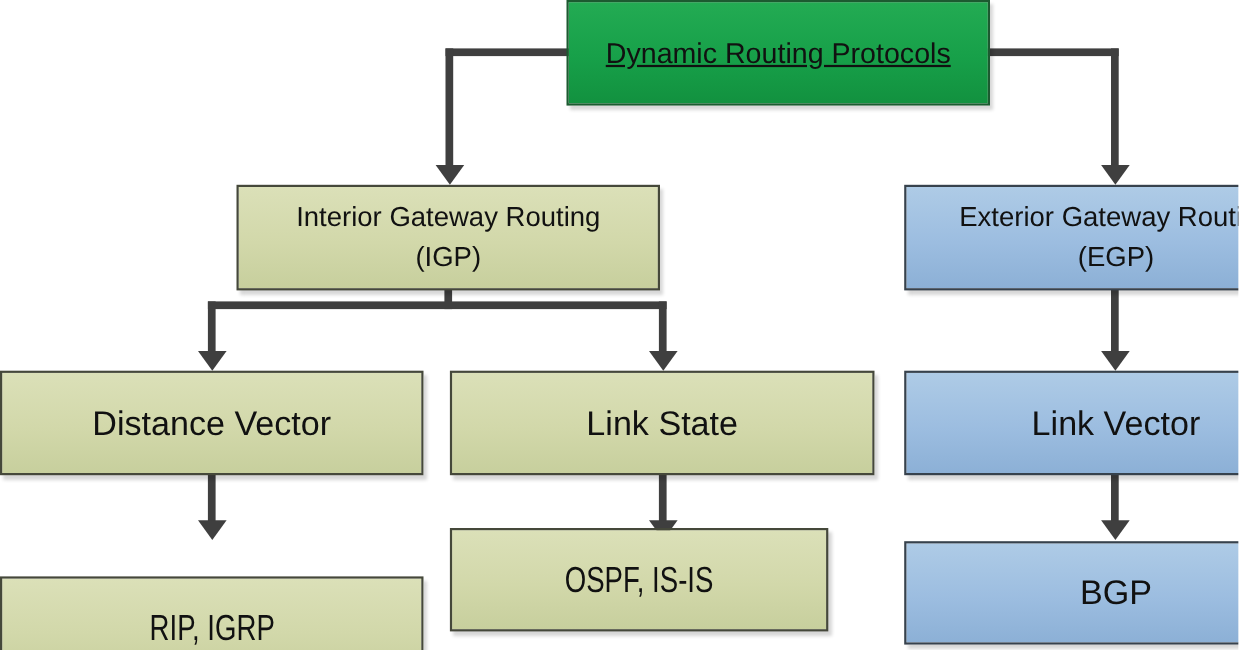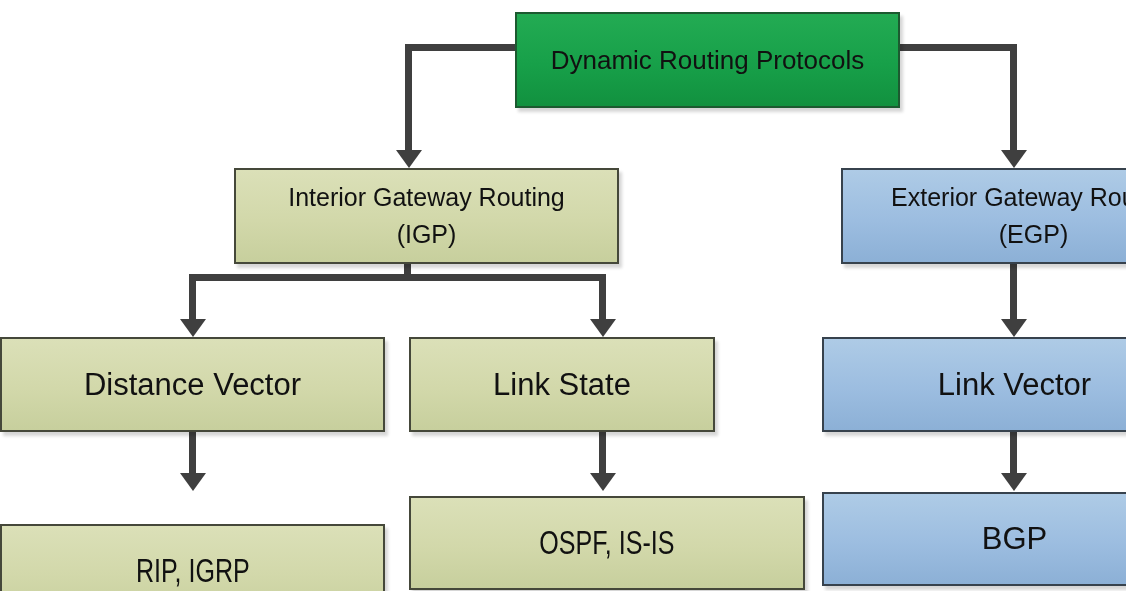--- a/index.html
+++ b/index.html
@@ -21,42 +21,43 @@
     box-sizing: border-box;
     display: flex;
     flex-direction: column;
     align-items: center;
     justify-content: center;
     text-align: center;
     color: #111111;
     box-shadow: 3px 4px 3px rgba(0,0,0,0.16);
   }
   .node-root {
-    left: 515px; top: 12px; width: 385px; height: 96px;
+    left: 515px; top: 0px; width: 385px; height: 96px;
     background: linear-gradient(180deg, #23ab53 0%, #17a049 55%, #12913f 100%);
     border: 2px solid #1c5a30;
     font-size: 26px;
+    text-decoration: underline;
   }
   .node-olive {
     background: linear-gradient(180deg, #dbe0b8 0%, #d2d8aa 55%, #c7cf9d 100%);
     border: 2px solid #45483a;
   }
   .node-blue {
     background: linear-gradient(180deg, #aecbe6 0%, #9cbde0 55%, #8cb0d6 100%);
     border: 2px solid #37424d;
   }
-  .node-mid { font-size: 25px; line-height: 37px; margin-left: 19px; }
+  .node-mid { font-size: 25px; line-height: 37px; }
   .node-big { font-size: 31px; }
   .pos-igp { left: 215px; top: 168px; width: 385px; height: 96px; }
   .pos-egp { left: 822px; top: 168px; width: 385px; height: 96px; }
   .pos-dv  { left: 0px;   top: 337px; width: 385px; height: 95px; text-align: right; }
-  .pos-ls  { left: 409px; top: 337px; width: 306px; height: 95px; }
+  .pos-ls  { left: 409px; top: 337px; width: 386px; height: 95px; }
   .pos-pv  { left: 822px; top: 337px; width: 385px; height: 95px; }
   .pos-rip { left: 0px;   top: 500px; width: 385px; height: 94px; margin-top: 24px; }
-  .pos-ospf{ left: 409px; top: 496px; width: 396px; height: 94px; }
+  .pos-ospf{ left: 409px; top: 480px; width: 344px; height: 94px; }
   .pos-bgp { left: 822px; top: 492px; width: 385px; height: 94px; }
   .condensed {
     display: inline-block;
     transform: scaleX(0.76);
     transform-origin: center center;
     font-size: 33px;
   }
   
   .line {
     position: absolute;

